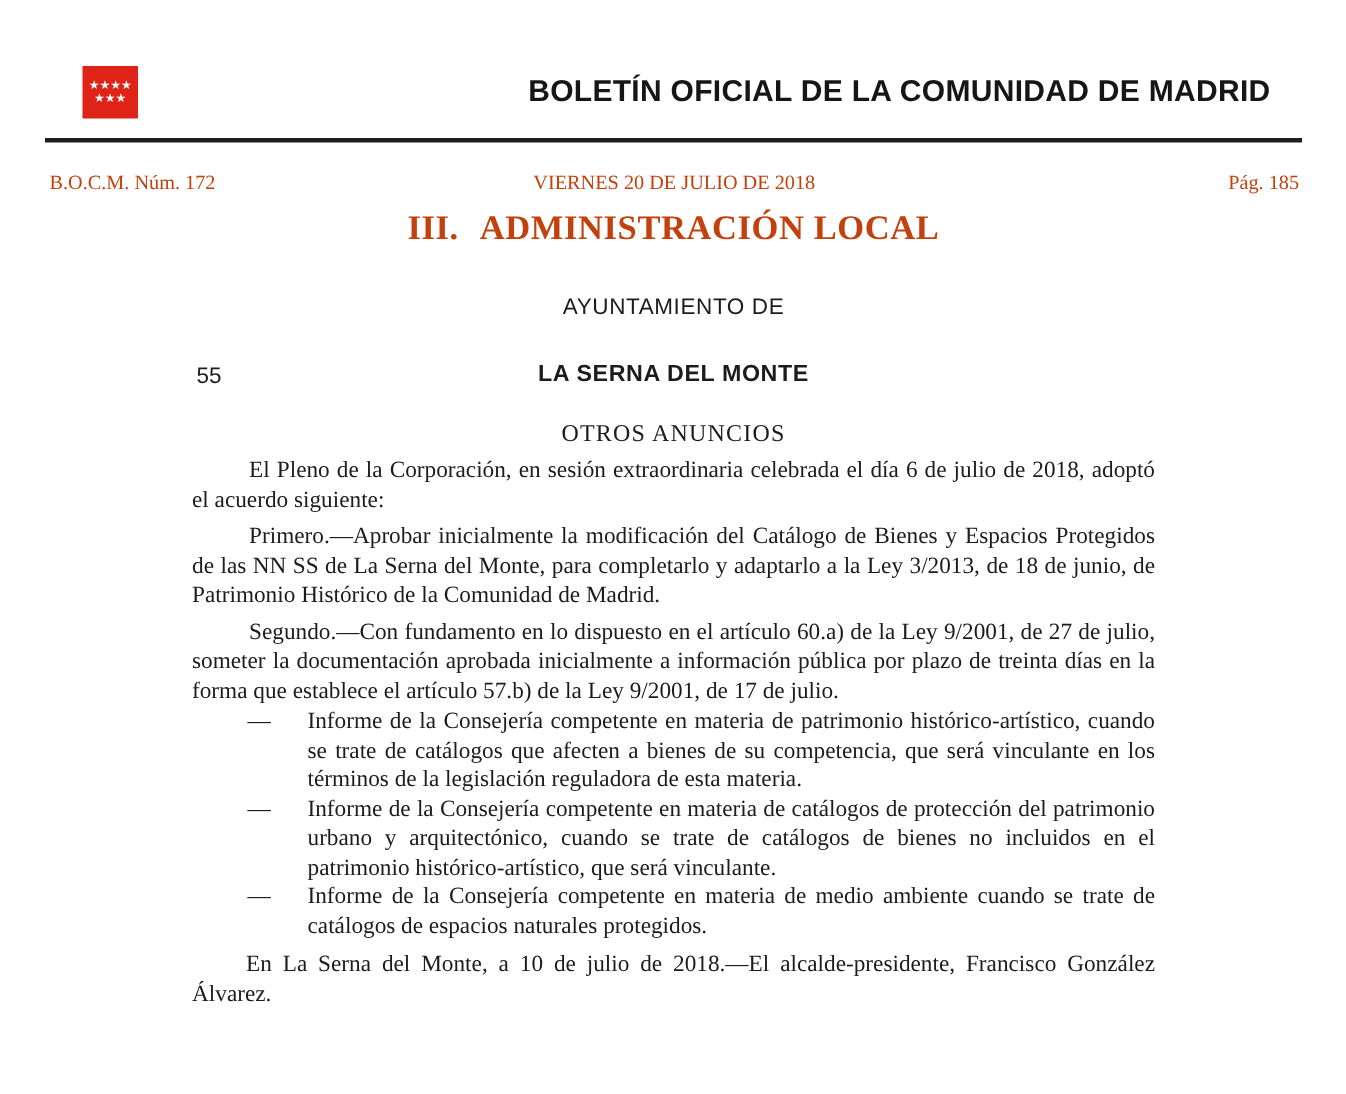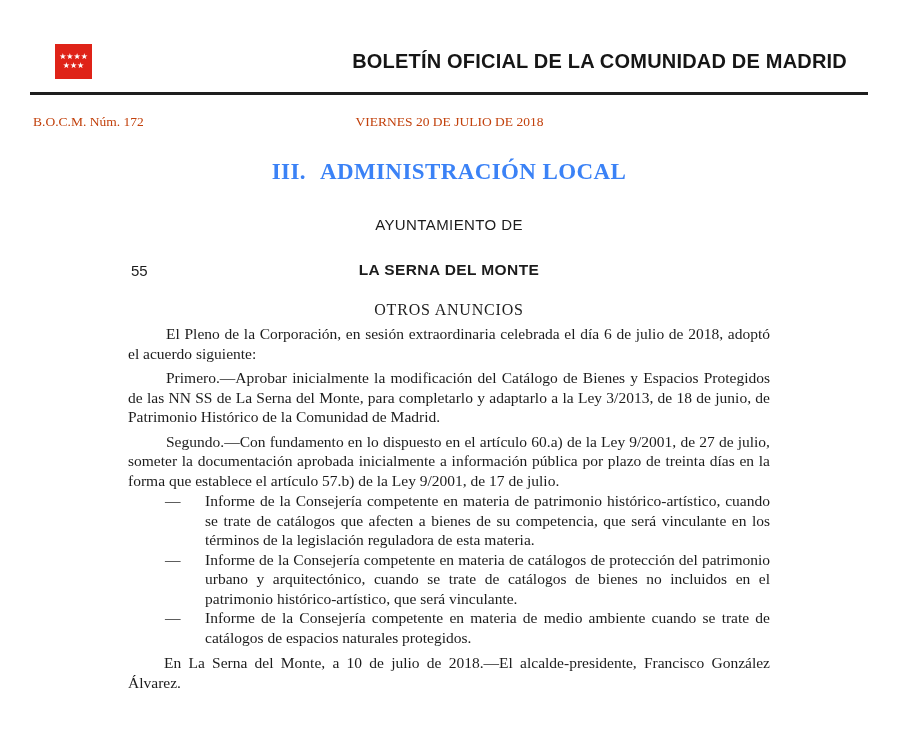--- a/index.html
+++ b/index.html
@@ -60,27 +60,27 @@
     font-size: 13.5px;
     color: #c2410c;
   }
   .meta-issue { text-align: left; }
   .meta-date  { }
   .meta-page  { text-align: right; }
 
   
   main { margin: 0 127px 0 128px; }
   .section-title {
-    margin-top: 29px;
+    margin-top: 9px;
     text-align: center;
     font-family: "Liberation Serif", serif;
     font-weight: 700;
     font-size: 23px;
     letter-spacing: 0.4px;
-    color: #3b82f6;
+    color: #c2410c;
   }
   .section-title .section-number { margin-right: 14px; }
   .org-line {
     margin-top: 31px;
     text-align: center;
     font-family: "Liberation Sans", sans-serif;
     font-weight: 400;
     font-size: 15px;
     letter-spacing: 0.4px;
   }
@@ -153,20 +153,21 @@
         </div>
       </div>
       <h1 class="bulletin-title">BOLETÍN OFICIAL DE LA COMUNIDAD DE MADRID</h1>
     </div>
 
     <div class="rule"></div>
 
     <div class="meta-row">
       <span class="meta-issue">B.O.C.M. Núm. 172</span>
       <span class="meta-date">VIERNES 20 DE JULIO DE 2018</span>
+      <span class="meta-page">Pág. 185</span>
     </div>
   </header>
 
   <main>
     <h2 class="section-title"><span class="section-number">III.</span><span>ADMINISTRACIÓN LOCAL</span></h2>
 
     <h3 class="org-line">AYUNTAMIENTO DE</h3>
 
     <div class="item-heading">
       <span class="item-number">55</span>

